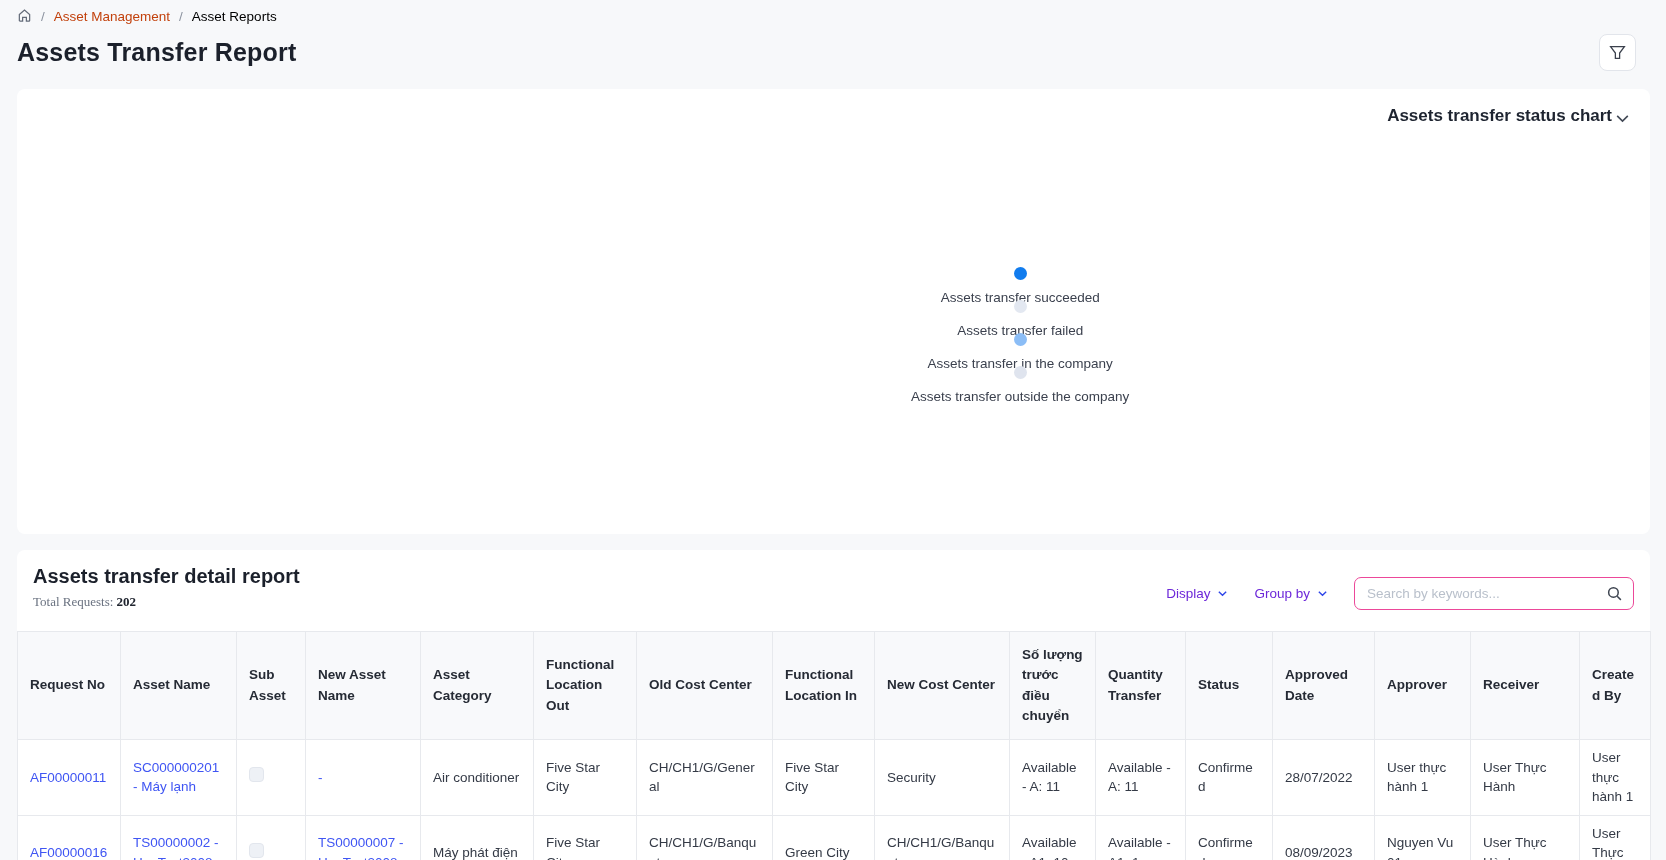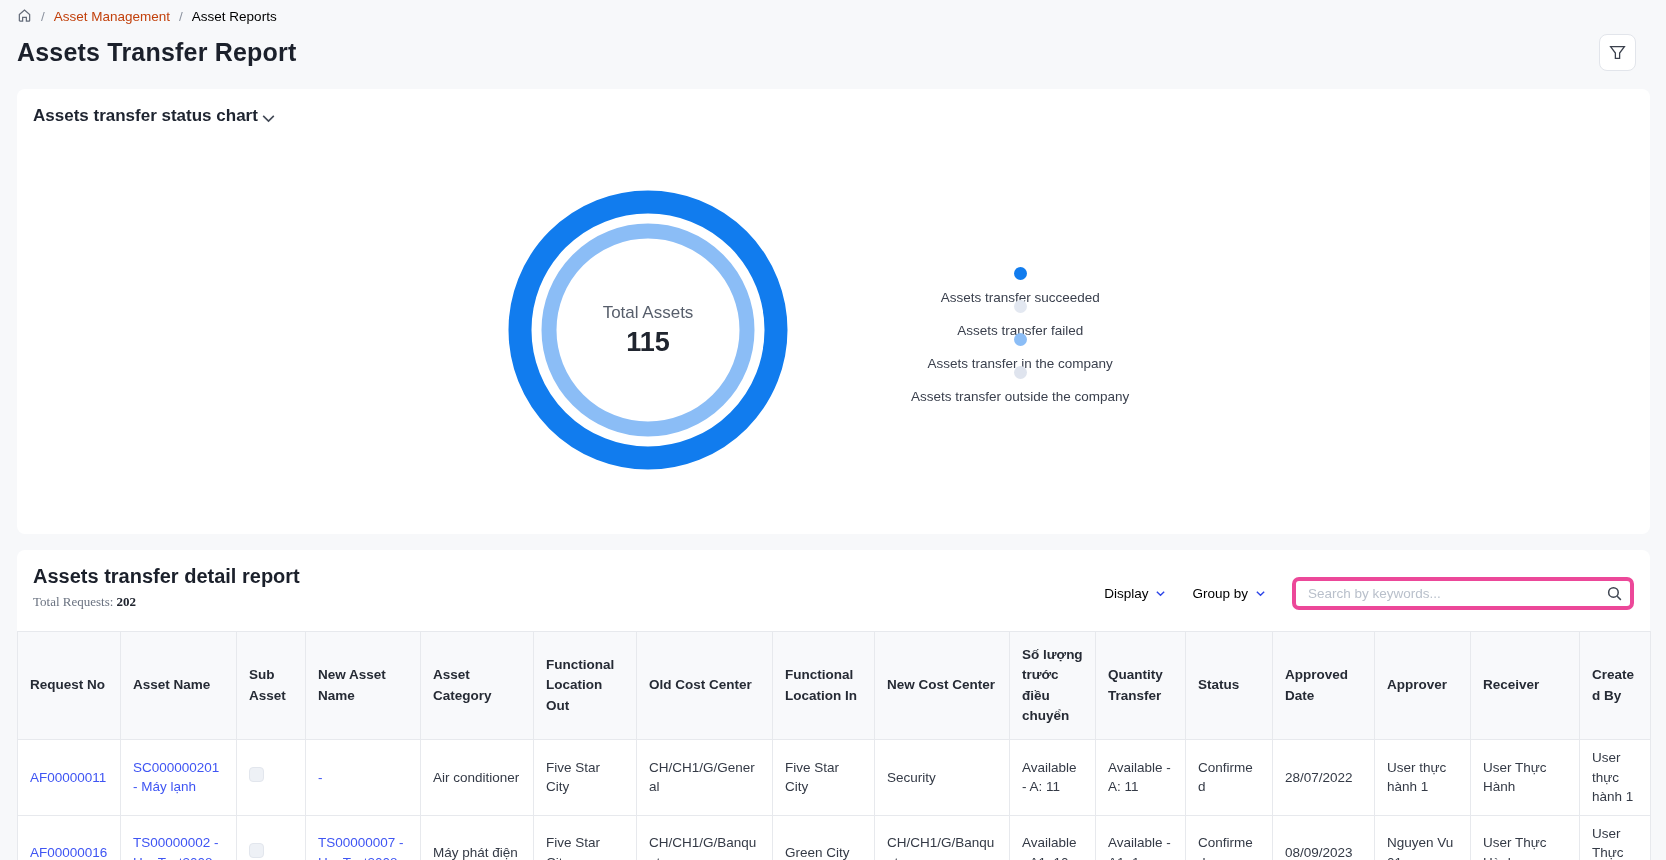--- a/index.html
+++ b/index.html
@@ -19,21 +19,21 @@
   
   .title-row { display:flex; justify-content:space-between; align-items:center;
     padding:10px 30px 0 17px; }
   .page-title { font-size:25px; font-weight:700; color:#1b202b; letter-spacing:.2px; }
   .filter-btn { width:37px; height:37px; background:#fff; border:1px solid #e2e5eb;
     border-radius:8px; display:flex; align-items:center; justify-content:center; cursor:pointer; }
 
   
   .chart-card { position:relative; margin:18px 16px 0 17px; width:1633px; height:445px;
     background:#fff; border-radius:8px; }
-  .card-head { display:flex; justify-content:flex-start; align-items:flex-start;
+  .card-head { display:flex; justify-content:flex-end; align-items:flex-start;
     padding:17px 17px 0 16px; }
   .card-title { font-size:17px; font-weight:700; color:#1e2430; }
   .chev-btn { background:none; border:none; cursor:pointer; padding:2px; margin-top:2px; }
 
   .donut-wrap { position:absolute; left:491px; top:101px; width:280px; height:280px; }
   .donut-center { position:absolute; inset:0; display:flex; flex-direction:column;
     align-items:center; justify-content:center; gap:4px; }
   .donut-center .lbl { font-size:17px; color:#575e6b; }
   .donut-center .val { font-size:27px; font-weight:700; color:#20252f; }
 
@@ -46,23 +46,23 @@
   
   .detail-card { margin:16px 16px 0 17px; width:1633px; background:#fff;
     border-radius:8px 8px 0 0; min-height:304px; }
   .detail-head { display:flex; justify-content:space-between; align-items:flex-end;
     padding:15px 16px 21px 16px; }
   .detail-title { font-size:20px; font-weight:700; color:#1b202b; }
   .detail-sub { margin-top:6px; font-size:13px; color:#6a7280;font-family:Liberation Serif, serif; }
   .detail-sub b { color:#20252f; }
   .controls { display:flex; align-items:center; gap:26px; }
   .link-btn { display:flex; align-items:center; gap:7px; font-size:13.5px;
-    color:#000000; background:none; border:none; cursor:pointer; }
+    color:#6d28d9; background:none; border:none; cursor:pointer; }
   .search-wrap { position:relative; }
-  .search-wrap input { width:342px; height:33px; border:4px solid #ec4899; border-radius:7px;
+  .search-wrap input { width:280px; height:33px; border:1px solid #ec4899; border-radius:7px;
     padding:0 36px 0 12px; font-size:13.5px; color:#6d28d9; outline:none;
     font-family:"Liberation Sans", sans-serif; }
   .search-wrap input::placeholder { color:#b9c0cb; }
   .search-ic { position:absolute; right:11px; top:8px; }
 
   
   table { width:100%; border-collapse:collapse; table-layout:fixed; }
   th, td { border:1px solid #e7e9ed; text-align:left; vertical-align:middle;
     padding:8px 12px; font-size:13.5px; word-wrap:break-word; }
   th { background:#f8f9fb; font-weight:700; color:#262b35; height:108px; line-height:1.5; }
@@ -101,30 +101,20 @@
 <div class="chart-card">
   <div class="card-head">
     <div class="card-title">Assets transfer status chart</div>
     <button class="chev-btn">
       <svg viewBox="0 0 16 16" width="17" height="17" fill="none" stroke="#424956" stroke-width="1.5">
         <path d="M3 5.5 8 10.5 13 5.5"></path>
       </svg>
     </button>
   </div>
 
-  <div class="donut-wrap">
-    <svg width="280" height="280" viewBox="0 0 280 280">
-      <circle id="ring-outer" cx="140" cy="140" r="128" fill="none" stroke-width="23" stroke="#117cee"></circle>
-      <circle id="ring-inner" cx="140" cy="140" r="99" fill="none" stroke-width="15" stroke="#8bbdf6"></circle>
-    </svg>
-    <div class="donut-center">
-      <div class="lbl">Total Assets</div>
-      <div class="val">115</div>
-    </div>
-  </div>
 
   <div class="legend" id="legend">
       <div class="legend-item">
         <span class="legend-dot" style="background: rgb(17, 124, 238);"></span>
         <span class="legend-label">Assets transfer succeeded</span>
       </div>
       <div class="legend-item">
         <span class="legend-dot" style="background: rgb(227, 232, 241);"></span>
         <span class="legend-label">Assets transfer failed</span>
       </div>

